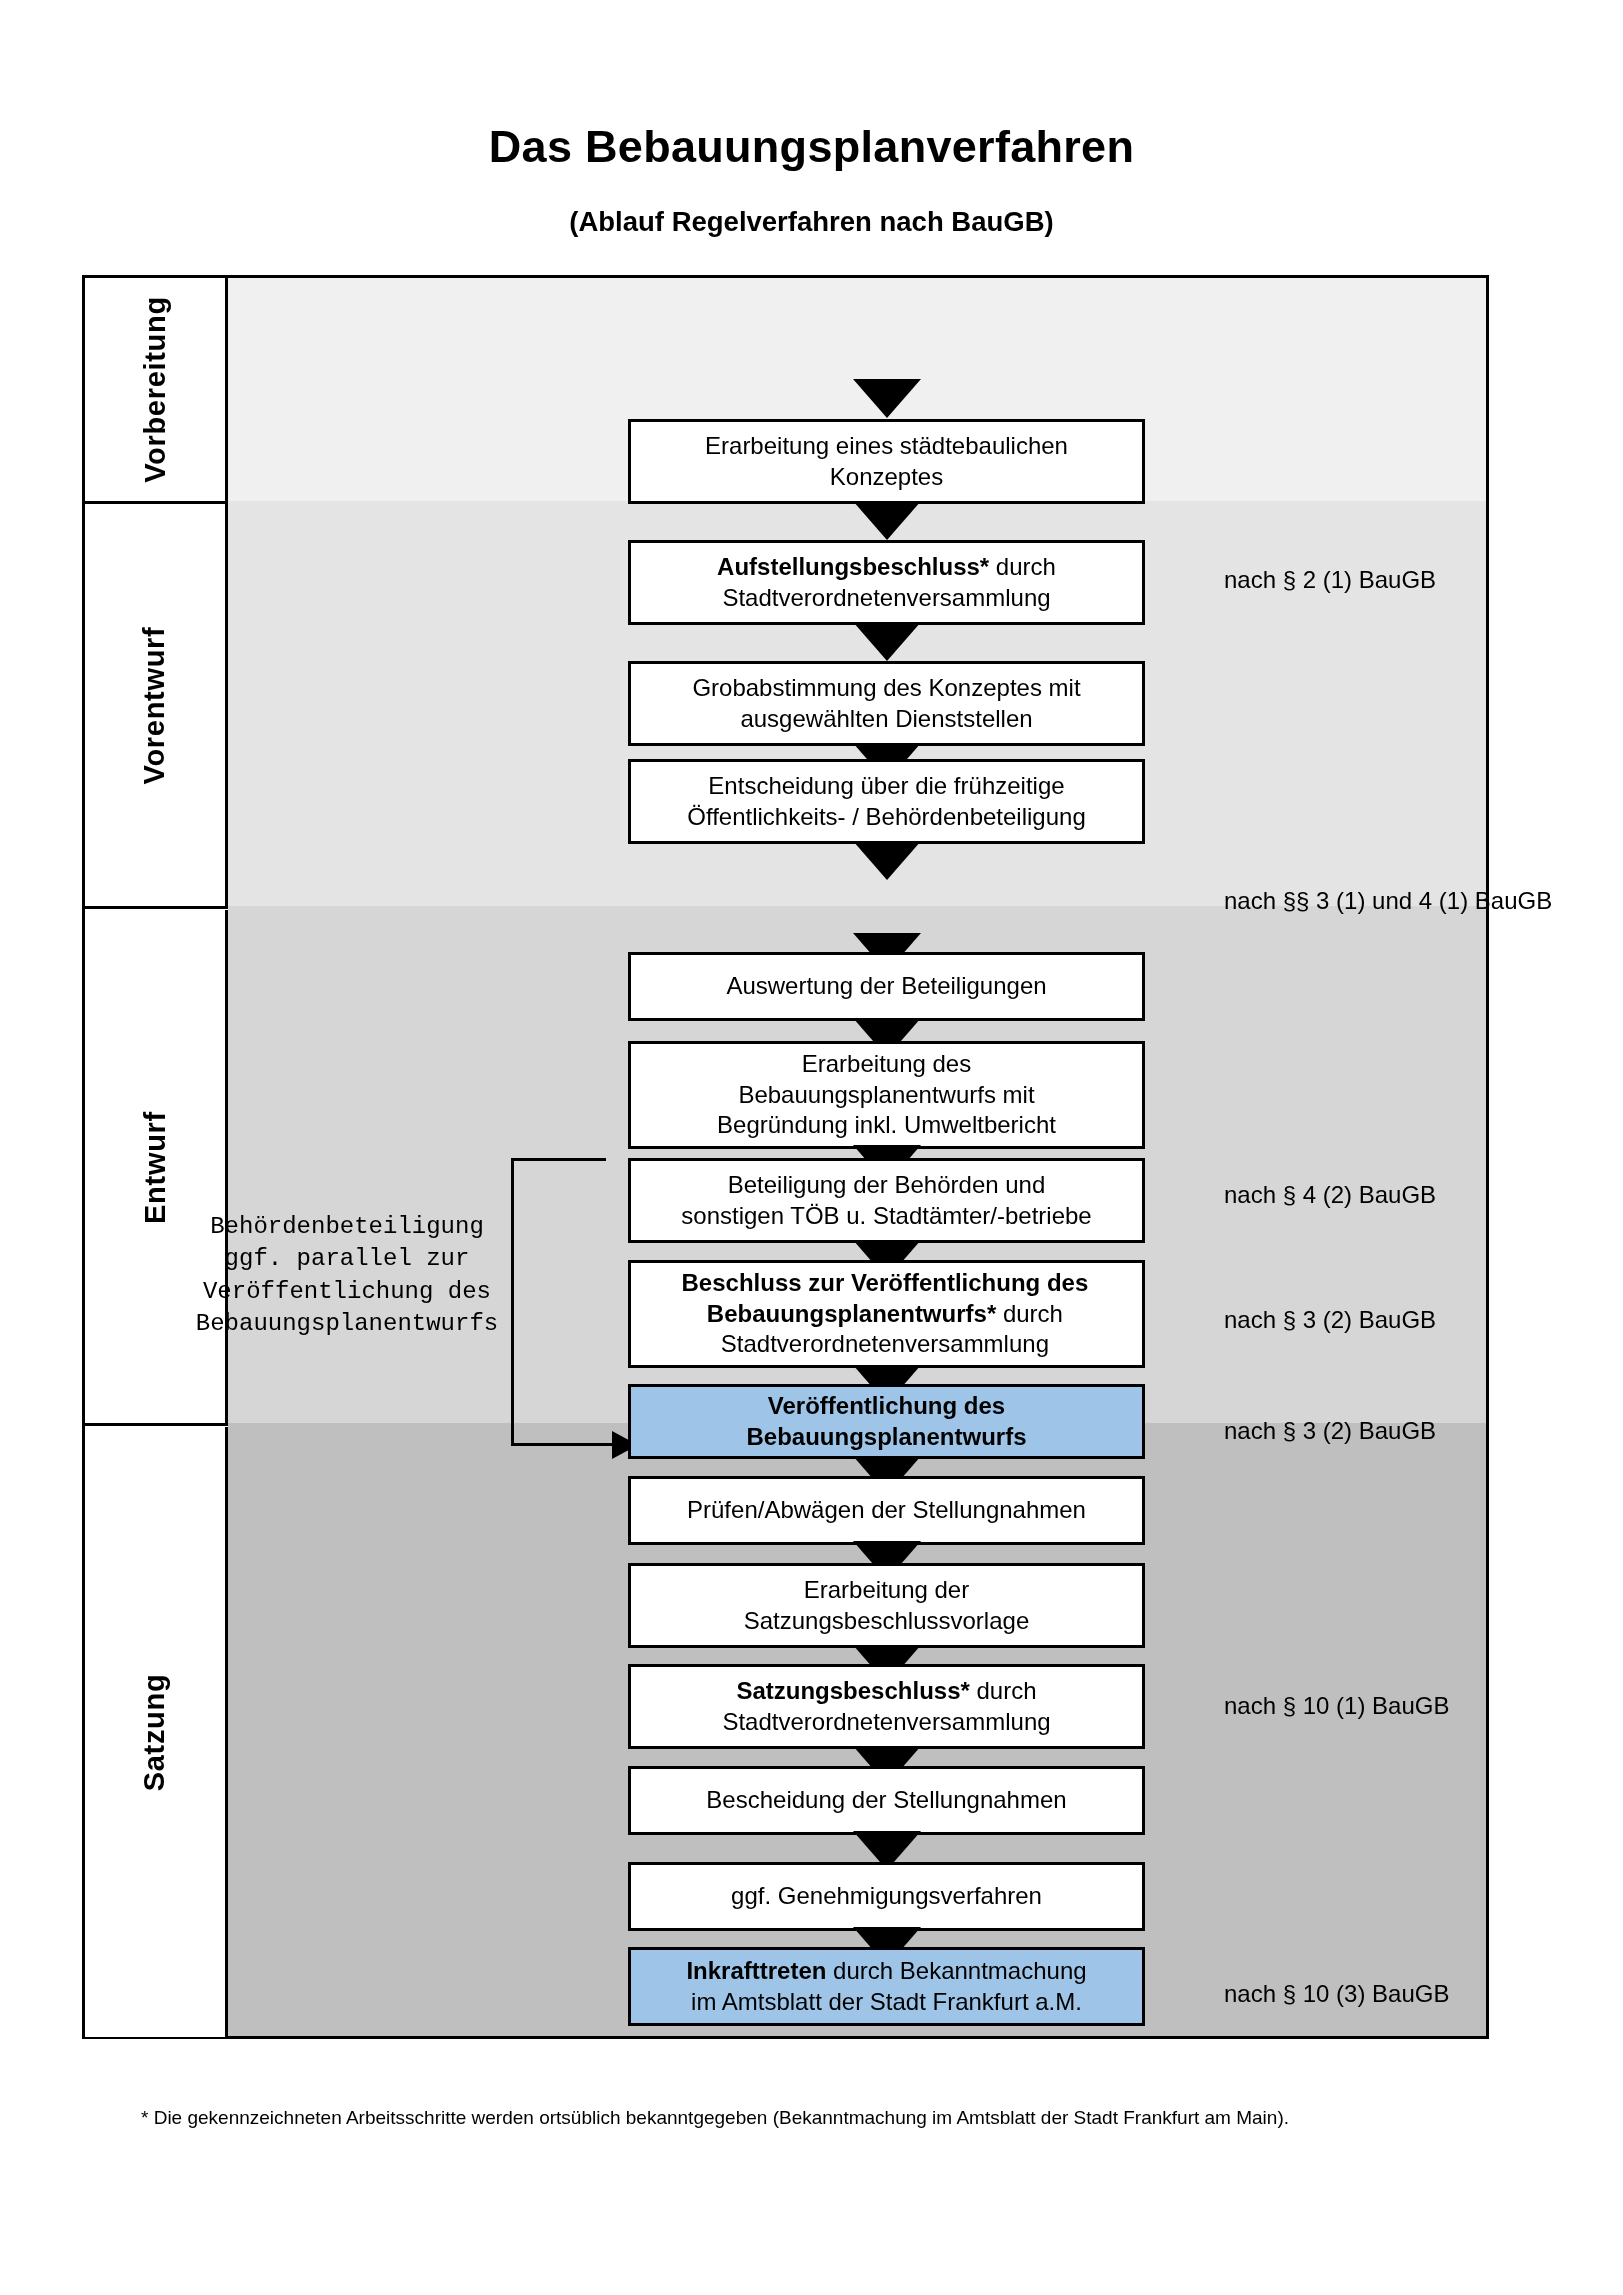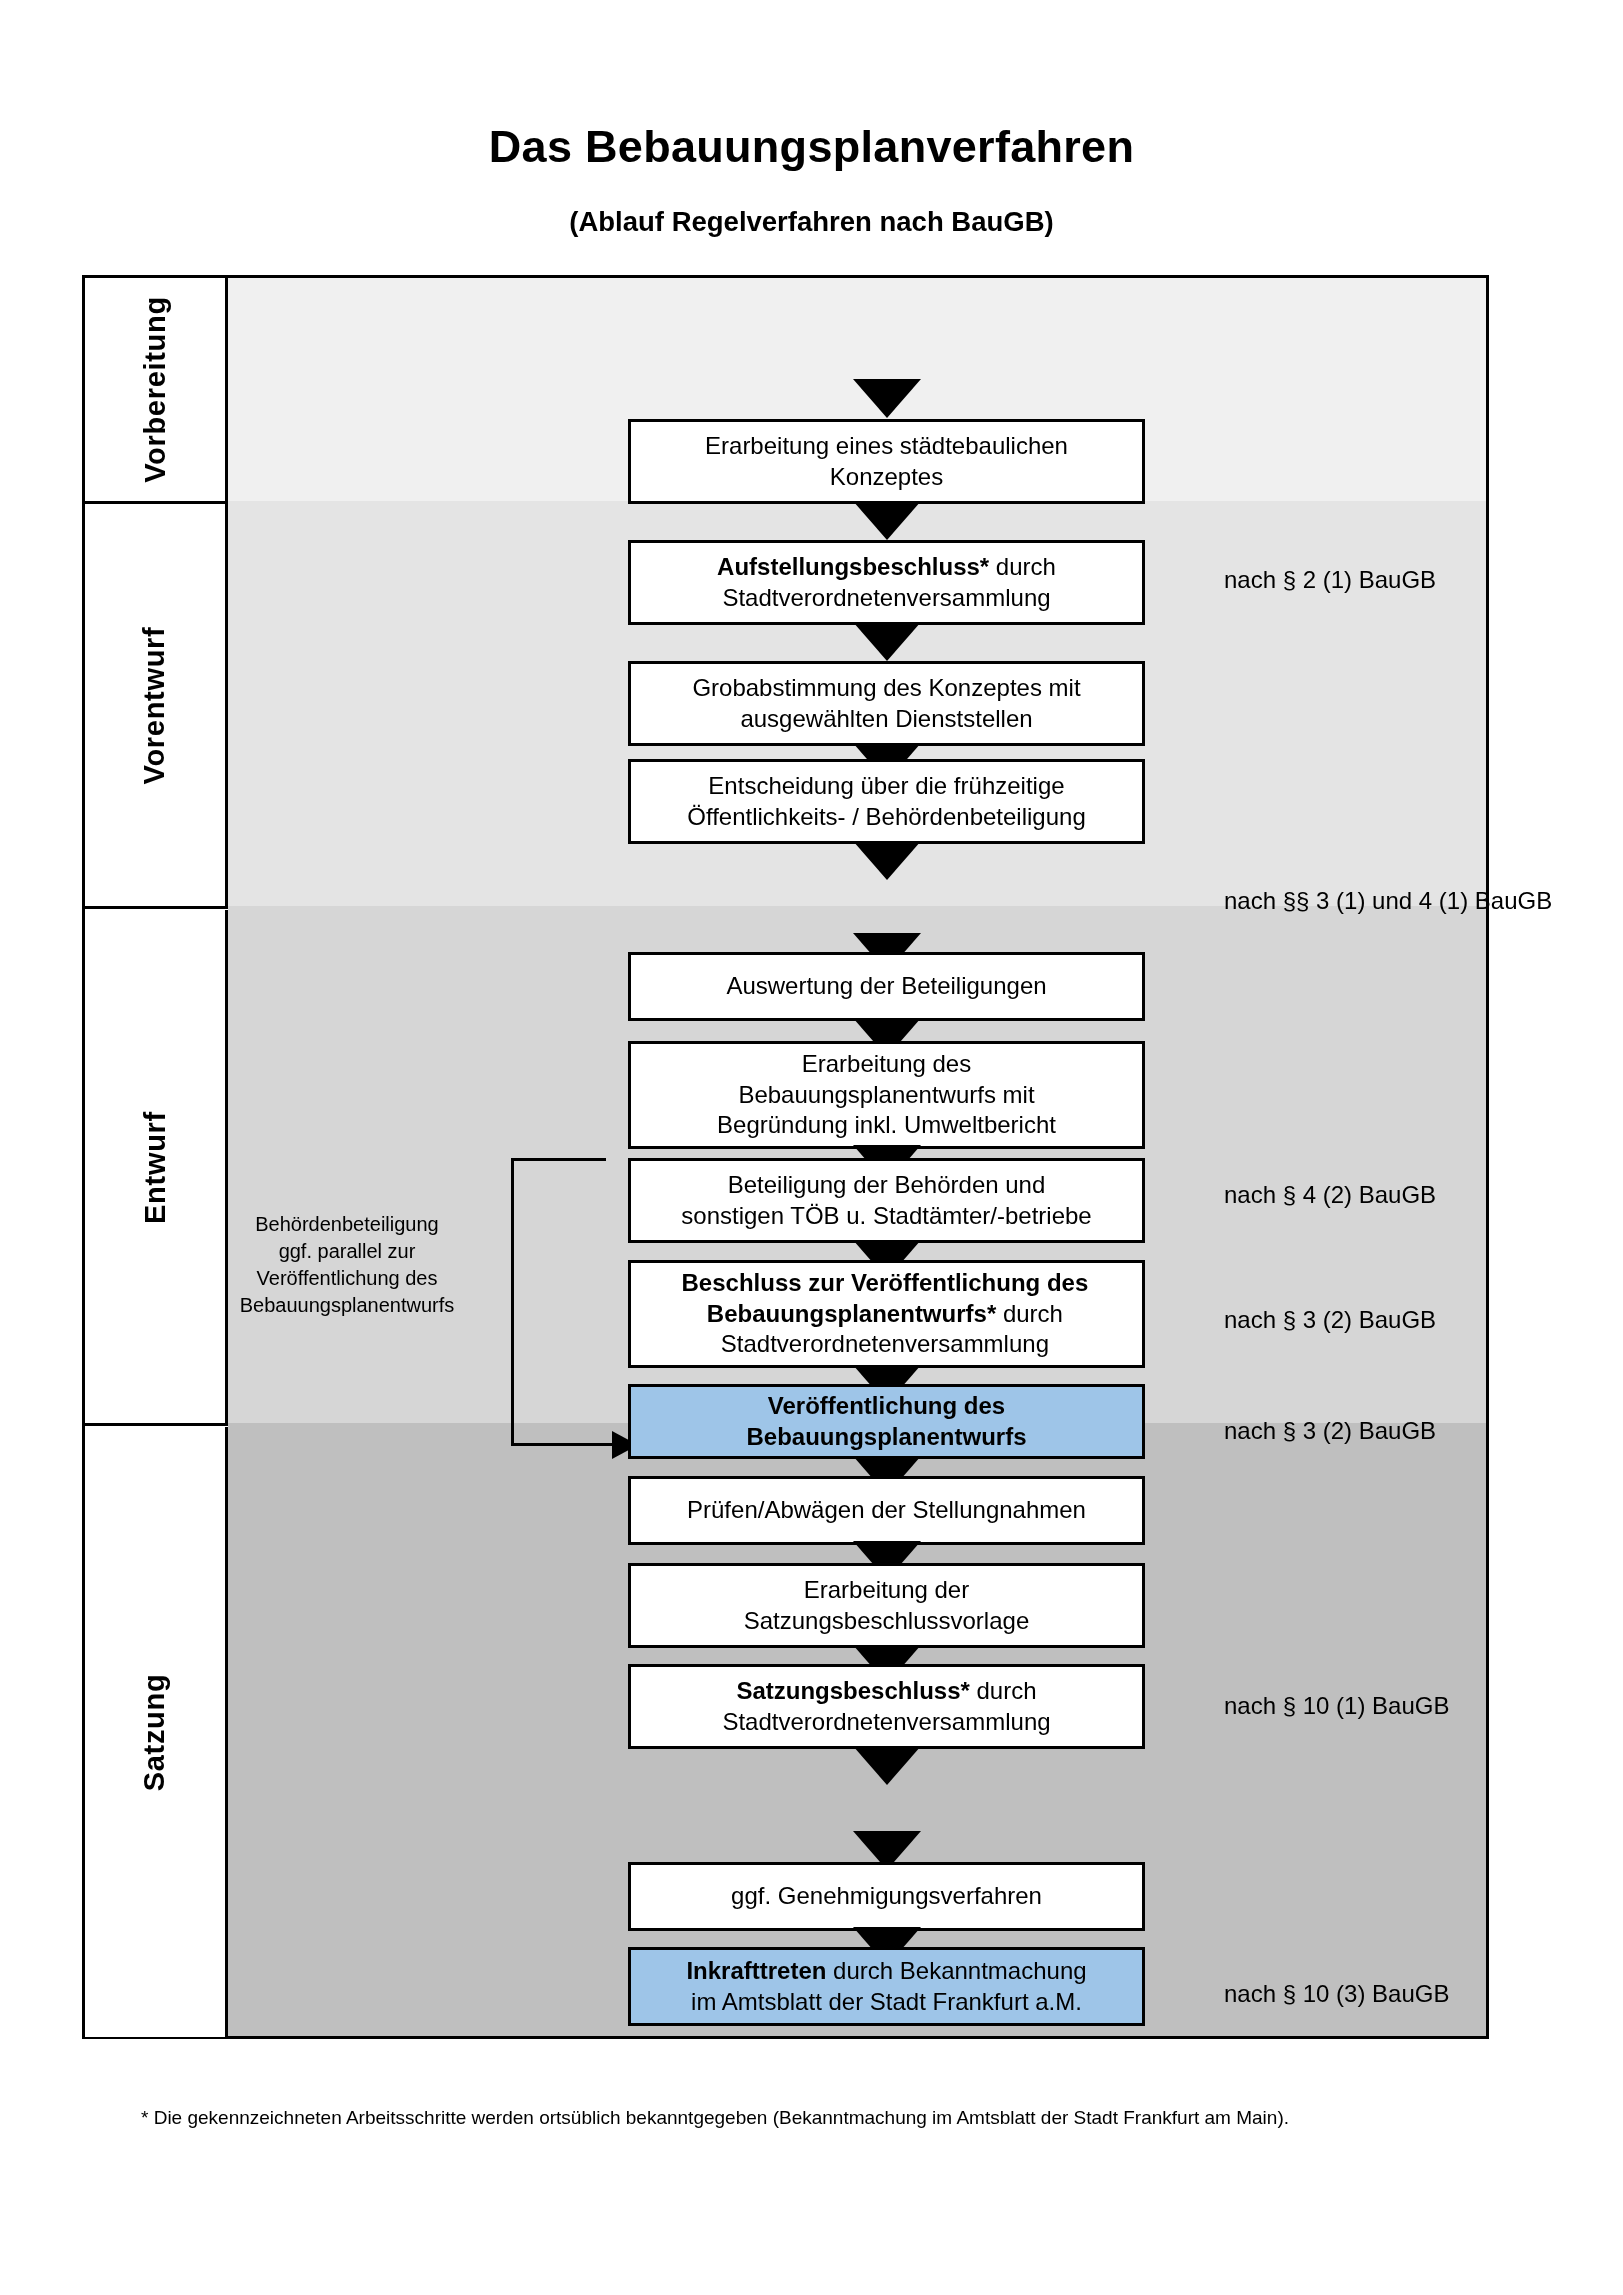--- a/index.html
+++ b/index.html
@@ -60,22 +60,23 @@
     border-top:39px solid #000;
   }
 
   
   .note{
     position:absolute;font-size:24px;white-space:nowrap;
   }
 
   
   .sidenote{
-    position:absolute;text-align:center;font-size:20px;line-height:1.35;
+    position:absolute;text-align:center;font-size:24px;line-height:1.35;
     width:340px;
+    font-family:Liberation Mono, monospace;
   }
 
   
   .loop-top{position:absolute;height:3.3px;background:#000;}
   .loop-left{position:absolute;width:3.3px;background:#000;}
   .loop-bottom{position:absolute;height:3.3px;background:#000;}
   .loop-head{
     position:absolute;width:0;height:0;
     border-top:14.4px solid transparent;
     border-bottom:14.4px solid transparent;
@@ -211,20 +212,23 @@
     </div>
     <div class="arrow" style="left:768px;top:1367px;"></div>
 
     <div class="fbox" style="left:543px;top:1386px;width:517px;height:85px;">
       <span>
         <b>Satzungsbeschluss*</b><span> durch</span><br><span>Stadtverordnetenversammlung</span>
       </span>
     </div>
     <div class="arrow" style="left:768px;top:1468px;"></div>
 
+    <div class="fbox" style="left:543px;top:1488px;width:517px;height:69px;">
+      <span>Bescheidung der Stellungnahmen</span>
+    </div>
     <div class="arrow" style="left:768px;top:1553px;"></div>
 
     <div class="fbox" style="left:543px;top:1584px;width:517px;height:69px;">
       <span>ggf. Genehmigungsverfahren</span>
     </div>
     <div class="arrow" style="left:768px;top:1649px;"></div>
 
     <div class="fbox blue" style="left:543px;top:1669px;width:517px;height:79px;">
       <span>
         <b>Inkrafttreten</b><span> durch Bekanntmachung</span><br><span>im Amtsblatt der Stadt Frankfurt a.M.</span>

